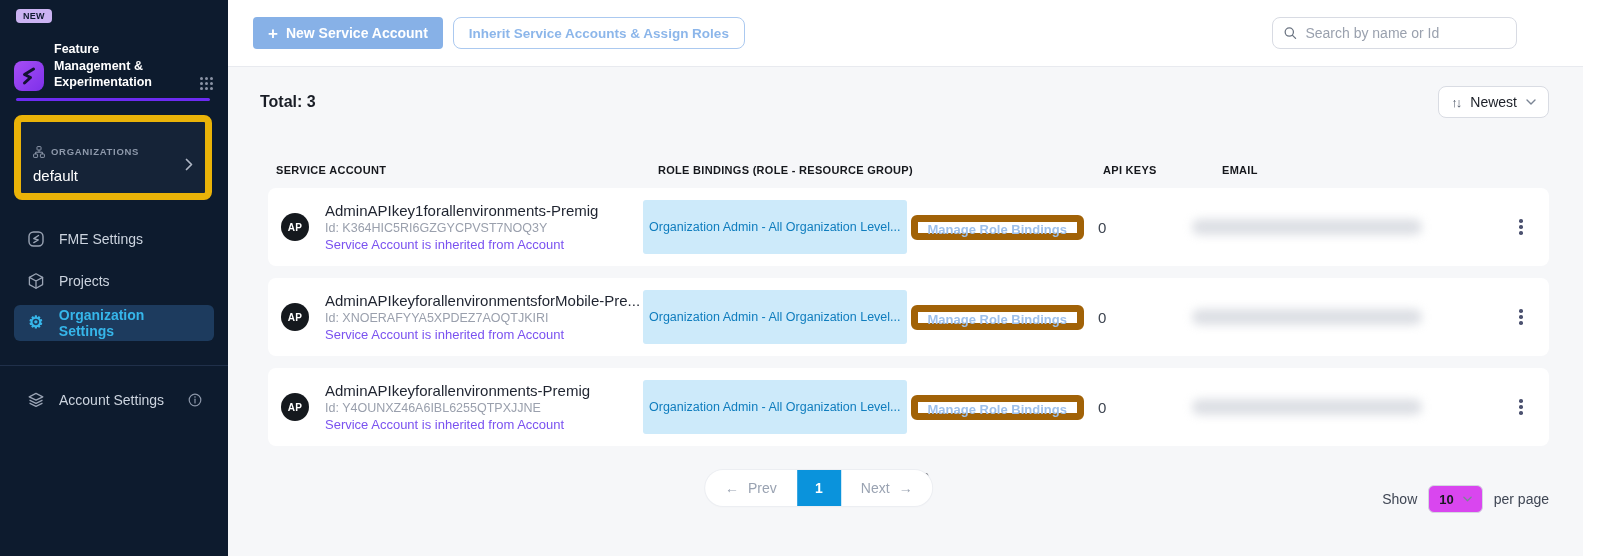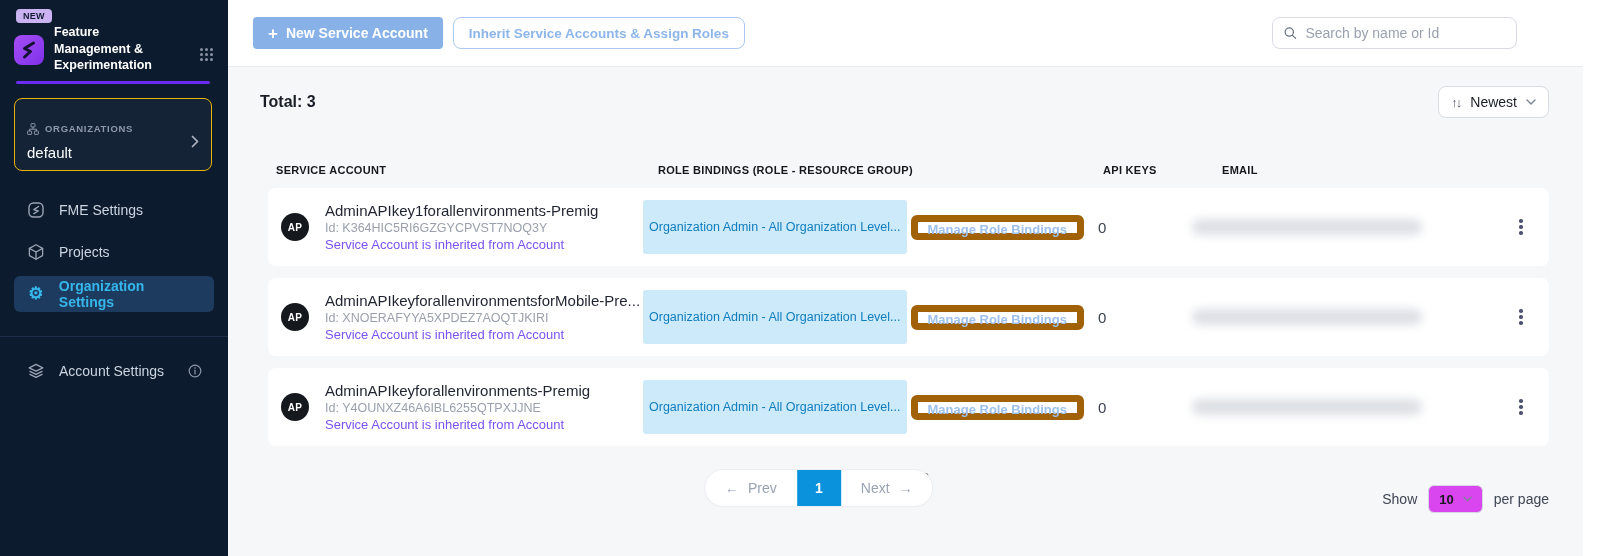--- a/index.html
+++ b/index.html
@@ -5,28 +5,28 @@
   * { margin:0; padding:0; box-sizing:border-box; }
   html,body { width:1600px; height:556px; overflow:hidden; background:#fff;
               font-family:"Liberation Sans", sans-serif; }
   .app { display:flex; width:1600px; height:556px; }
 
   
   .sidebar { width:228px; flex-shrink:0; background:#0d1b2e; position:relative; }
   .sb-head { padding:5px 14px 0 14px; }
   .new-badge { display:inline-block; background:#cbb3f2; color:#101b30; font-size:9px;
                font-weight:bold; padding:2px 7px; border-radius:4px; margin-left:2px; letter-spacing:.3px; }
-  .brand-row { display:flex; align-items:center; margin-top:1px; }
+  .brand-row { display:flex; align-items:flex-end; margin-top:18px; }
   .logo { width:30px; height:30px; flex-shrink:0; margin-top:3px; }
   .brand-title { font-size:12.5px; font-weight:bold; color:#fff; line-height:1.32;
                  margin-left:10px; width:120px; }
   .grid-icon { margin-left:auto; margin-top:12px; cursor:pointer; }
   .sb-underline { height:3px; background:#6c2bf2; margin:7px 18px 0 16px; border-radius:2px; }
 
-  .org-box { margin:14px 16px 0 14px; background:#152337; border:1px solid #eab308;
+  .org-box { margin:14px 16px 0 14px; background:#152337; border:7px solid #eab308;
              border-radius:8px; padding:24px 12px 9px 12px; display:flex; align-items:center; cursor:pointer; }
   .org-text { flex:1; }
   .org-label { font-size:9.5px; font-weight:bold; color:#8e99ab; letter-spacing:.7px;
                display:flex; gap:6px; align-items:center; }
   .org-name { font-size:15px; color:#fff; margin-top:9px; }
 
   .nav { margin-top:21px; padding:0 14px; }
   .nav-item { display:flex; align-items:center; gap:13px; height:36px; padding:0 12px;
               font-size:14px; color:#ccd4df; border-radius:6px; margin-bottom:6px; cursor:pointer; }
   .nav-item.active { background:#1d3b5e; color:#36b6ea; font-weight:bold; }

